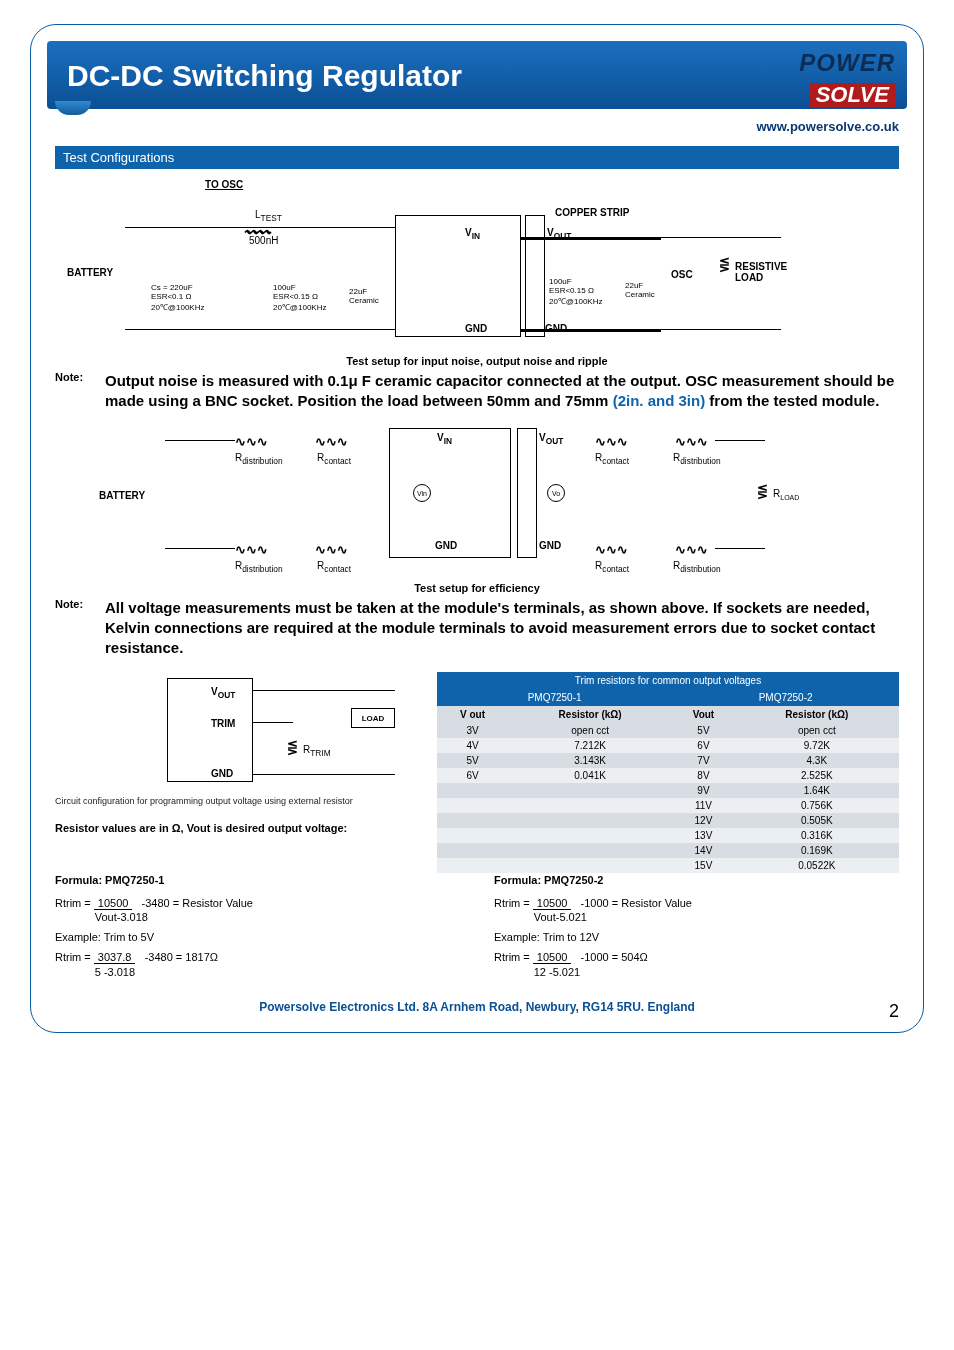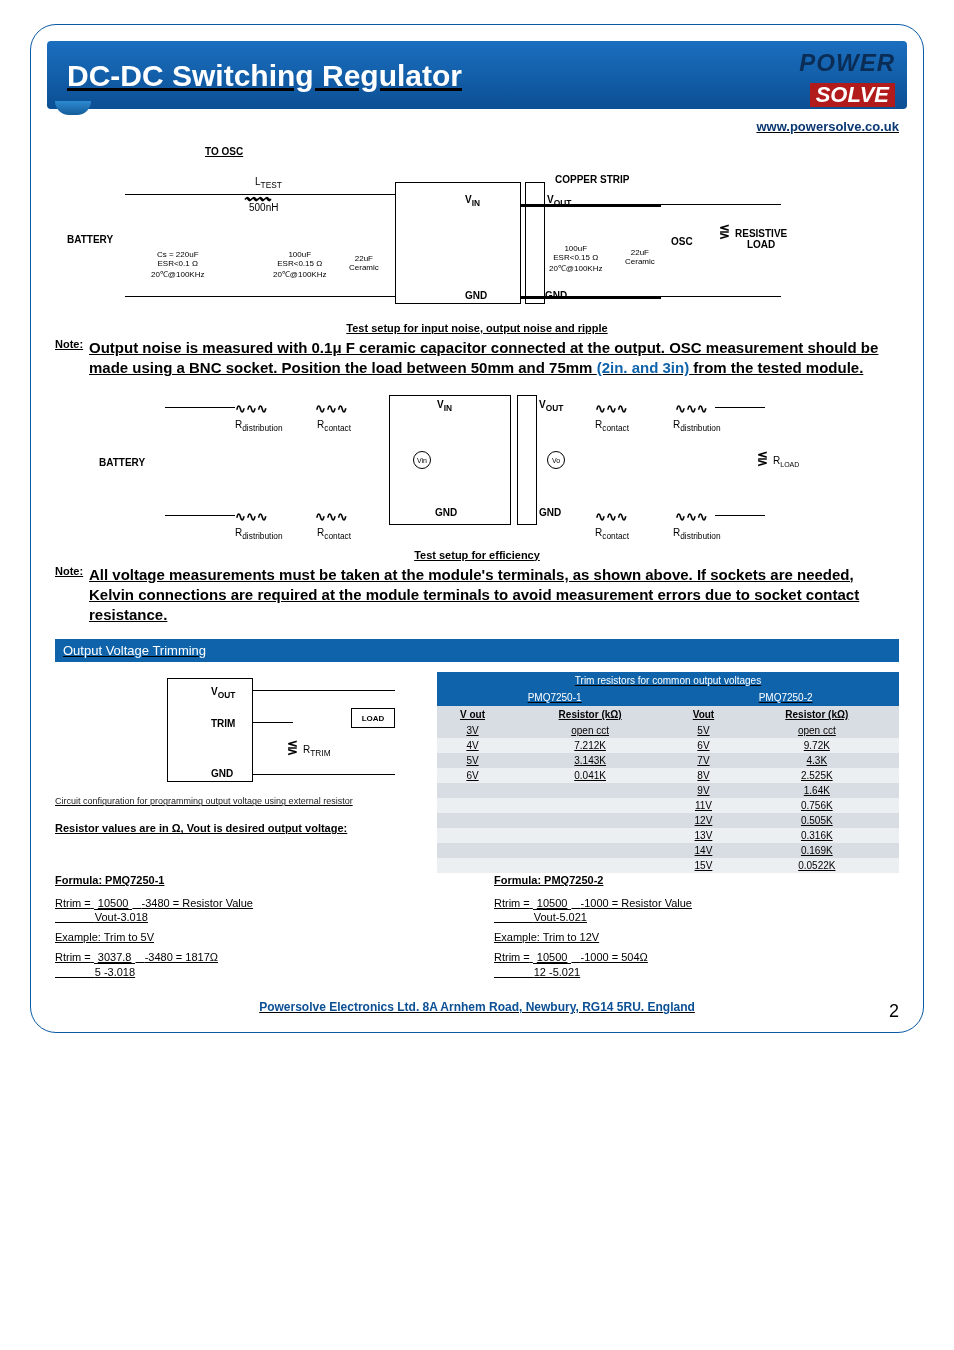--- a/index.html
+++ b/index.html
@@ -9,21 +9,20 @@
     width: 954px;
     margin: 0 auto;
     padding: 24px 30px 20px;
     color: #000;
     font-size: 11px;
   }
   .page-border {
     border: 1px solid #0b5aa6;
     border-radius: 26px;
     padding: 24px 24px 16px;
-    text-decoration: underline;
   }
   .banner {
     background: linear-gradient(180deg, #1b6fbf 0%, #0b4f94 100%);
     color: #fff;
     font-size: 30px;
     font-weight: bold;
     padding: 18px 20px 16px;
     border-radius: 4px;
     position: relative;
     margin: -8px -8px 0 -8px;
@@ -88,21 +87,21 @@
   .diagram-box {
     position: absolute;
     border: 1px solid #000;
   }
   .caption {
     text-align: center;
     font-weight: bold;
     font-size: 11px;
     margin: 6px 0 4px;
   }
-  .note-row { display: flex; margin: 4px 0 14px; }
+  .note-row { display: flex; gap: 16px; margin: 4px 0 14px; }
   .note-lbl { font-weight: bold; font-size: 11px; min-width: 34px; }
   .note-txt { font-weight: bold; font-size: 15px; flex: 1; line-height: 1.35; }
   .blue-par { color: #0f63ab; }
   .trim-block { display: flex; gap: 22px; margin-top: 8px; }
   .trim-left { width: 360px; }
   .trim-right { flex: 1; }
   .trim-circuit {
     height: 120px;
     position: relative;
     font-size: 10px;
@@ -146,38 +145,39 @@
     line-height: 1.4;
   }
   .pageno {
     position: absolute;
     right: 0;
     top: 0;
     color: #000;
     font-weight: normal;
     font-size: 18px;
   }
-  .dlbl { position: absolute; white-space: nowrap; text-align: center; }
+  .dlbl { position: absolute; white-space: nowrap; }
 </style>
 </head>
 <body>
 
 <div class="page-border">
 
   <div class="banner">
     <span>DC-DC Switching Regulator</span>
     <div class="logo-box">
       <div class="logo-power">POWER</div>
       <div class="logo-solve">SOLVE</div>
     </div>
     <div class="banner-tab"></div>
   </div>
 
   <div class="url">www.powersolve.co.uk</div>
 
+  <div class="section-hdr">Test Configurations</div>
 
   <div class="diagram" style="height:170px">
     <span class="dlbl" style="left:150px;top:0;text-decoration:underline">TO OSC</span>
     <span class="dlbl" style="left:200px;top:30px;font-weight:normal"><span>L</span><sub>TEST</sub></span>
     <span class="dlbl" style="left:190px;top:42px;font-size:13px">〰〰</span>
     <span class="dlbl" style="left:194px;top:56px;font-weight:normal">500nH</span>
 
     <span class="dlbl" style="left:12px;top:88px;background:#fff">BATTERY</span>
     <span class="dlbl" style="left:96px;top:104px;font-weight:normal;white-space:pre;font-size:8px">Cs = 220uF
 ESR&lt;0.1 Ω
@@ -263,21 +263,20 @@
     <div style="position:absolute;left:660px;top:14px;width:50px;height:0;border-top:1px solid #000"></div>
     <div style="position:absolute;left:660px;top:122px;width:50px;height:0;border-top:1px solid #000"></div>
   </div>
   <div class="caption">Test setup for efficiency</div>
 
   <div class="note-row">
     <div class="note-lbl">Note:</div>
     <div class="note-txt">All voltage measurements must be taken at the module's terminals, as shown above. If sockets are needed, Kelvin connections are required at the module terminals to avoid measurement errors due to socket contact resistance.</div>
   </div>
 
-  <div class="section-hdr">Output Voltage Trimming</div>
 
   <div class="trim-block">
     <div class="trim-left">
       <div class="trim-circuit">
         <div class="diagram-box" style="left:112px;top:6px;width:86px;height:104px"></div>
         <span class="dlbl" style="left:156px;top:14px"><span>V</span><sub>OUT</sub></span>
         <span class="dlbl" style="left:156px;top:46px">TRIM</span>
         <span class="dlbl" style="left:156px;top:96px">GND</span>
         <div class="diagram-box" style="left:296px;top:36px;width:44px;height:20px;text-align:center;font-size:8px;line-height:20px">LOAD</div>
         <span class="dlbl" style="left:232px;top:68px;font-size:13px">⋚</span>

